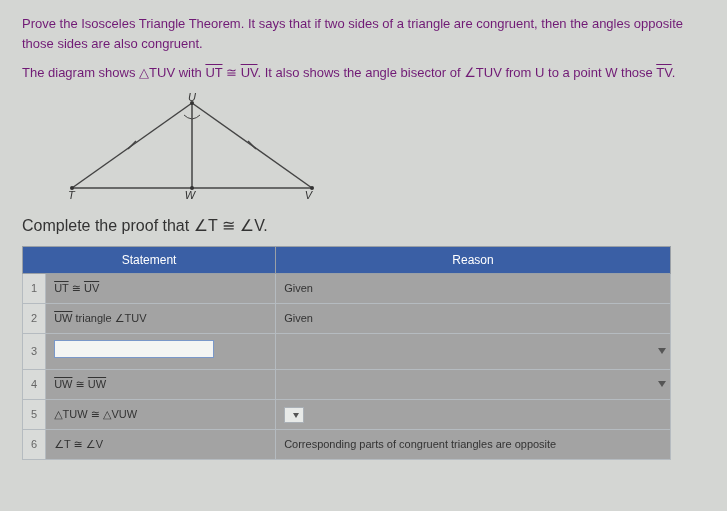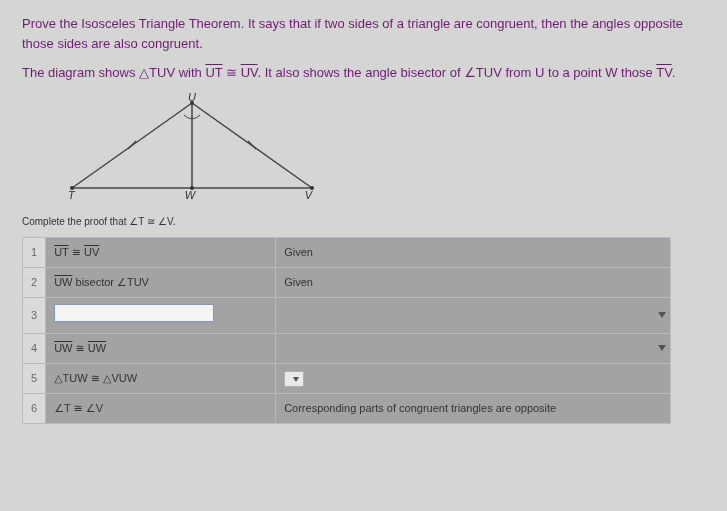--- a/index.html
+++ b/index.html
@@ -11,21 +11,21 @@
     padding: 14px 22px;
     color: #333;
     font-size: 13px;
     line-height: 1.5;
     overflow: hidden;
     position: relative;
   }
   .para { margin-bottom: 10px; color: #701a75; }
   .over { text-decoration: overline; }
   .tri-diagram { margin: 8px 0 6px 40px; }
-  .subheading { margin: 4px 0 8px 0; font-size: 10px; color: #333; }
+  .subheading { margin: 4px 0 8px 0; font-size: 16px; color: #333; }
   table.proof {
     border-collapse: collapse;
     width: 95%;
     margin-bottom: 0;
   }
   table.proof th {
     background: #3a5fa5;
     color: #fff;
     text-align: center;
     font-weight: normal;
@@ -122,28 +122,32 @@
     <circle cx="130" cy="95" r="2" fill="#333"></circle>
     <circle cx="250" cy="95" r="2" fill="#333"></circle>
     <circle cx="130" cy="10" r="2" fill="#333"></circle>
   </svg>
 </div>
 
 <p class="subheading">Complete the proof that ∠T ≅ ∠V.</p>
 
 <table class="proof">
   <tbody>
+      <tr>
+    <th colspan="2">Statement</th>
+    <th>Reason</th>
+  </tr>
   <tr>
     <td class="numcell">1</td>
     <td class="stmt"><span class="over">UT</span> ≅ <span class="over">UV</span></td>
     <td class="reason">Given</td>
   </tr>
   <tr>
     <td class="numcell">2</td>
-    <td class="stmt"><span class="over">UW</span><span> bisector ∠TUV</span></td>
+    <td class="stmt"><span class="over">UW</span><span> triangle ∠TUV</span></td>
     <td class="reason">Given</td>
   </tr>
   <tr>
     <td class="numcell">3</td>
     <td class="stmt"><span class="inputbox"></span></td>
     <td class="reason"><span></span><span class="dropdown-arrow"></span></td>
   </tr>
   <tr>
     <td class="numcell">4</td>
     <td class="stmt"><span class="over">UW</span> ≅ <span class="over">UW</span></td>

